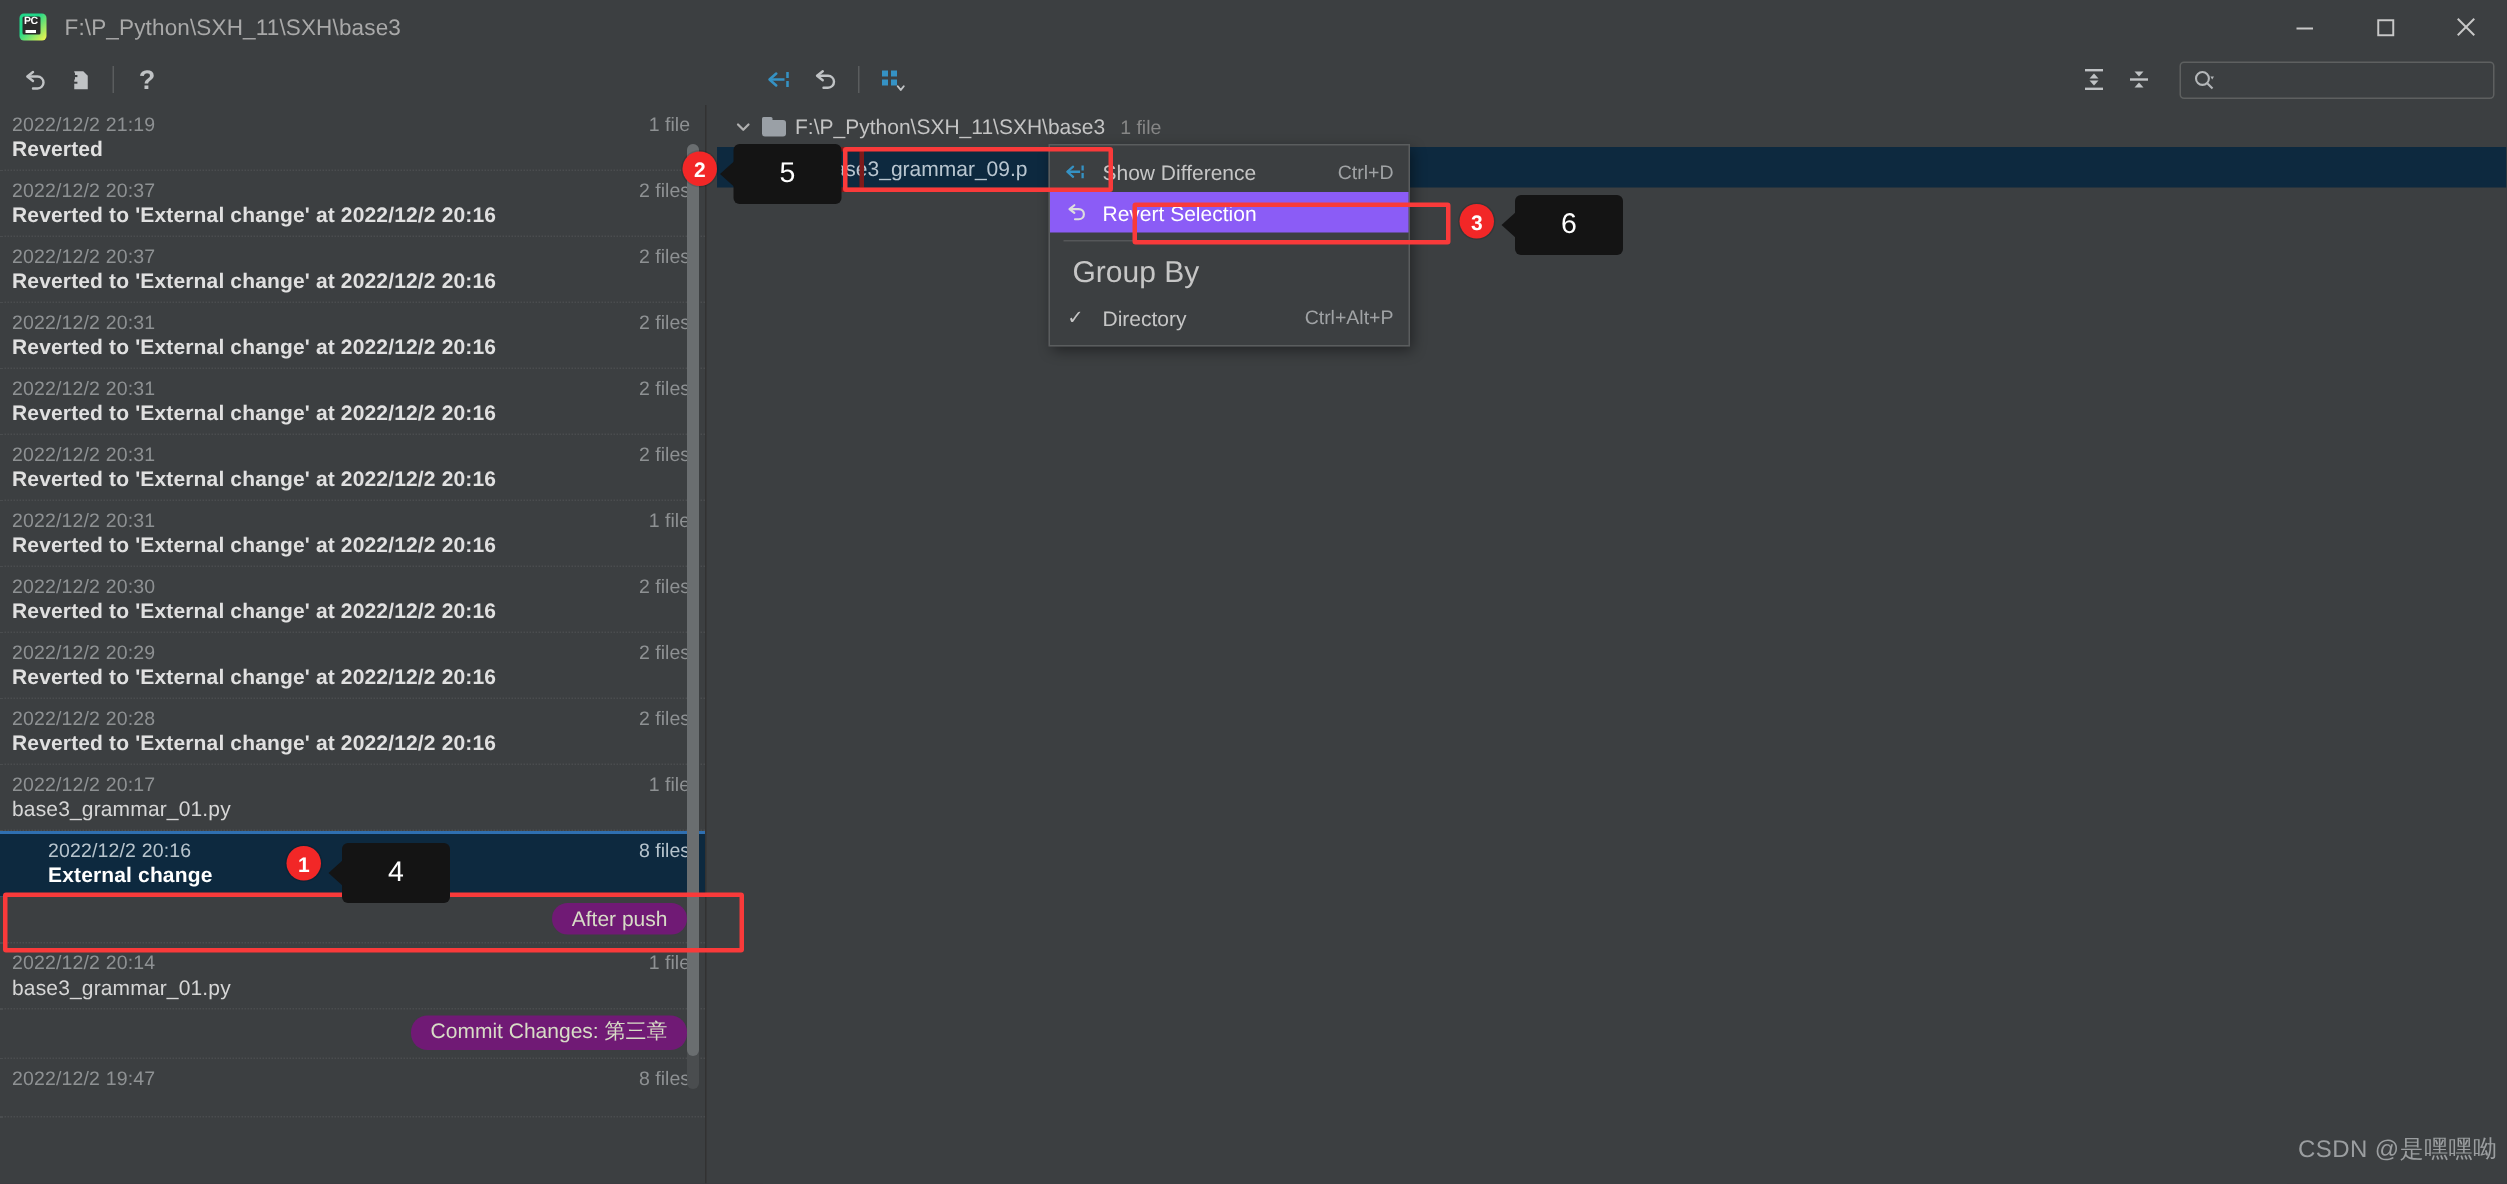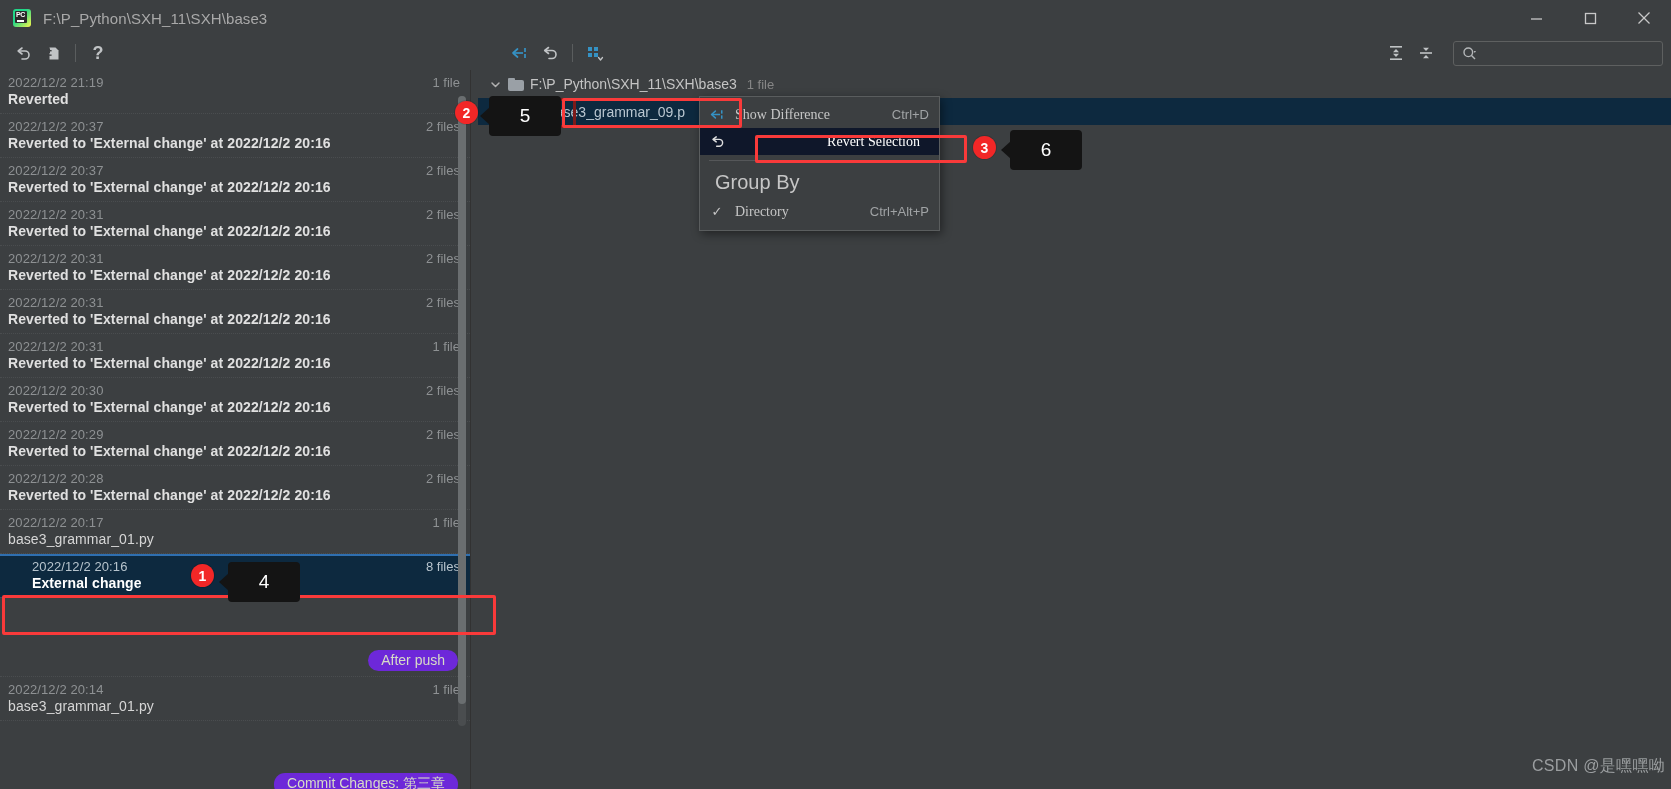--- a/index.html
+++ b/index.html
@@ -119,21 +119,21 @@
   .rev.selected .line2 { color: #ffffff; }
   .rev.top-accent { box-shadow: inset 0 2px 0 0 #2f6fb0; }
 
   
   .tagrow {
     display: flex; justify-content: flex-end; align-items: center;
     padding: 4px 12px 5px 0; border-bottom: 1px dotted #4a4d4f; min-height: 28px;
   }
   .chip {
     display: inline-block; padding: 2px 13px 3px; border-radius: 11px;
-    background: #6d28d9; color: #d7dcc6; font-size: 14px; white-space: nowrap; margin-top: 48px;
+    background: #701a75; color: #d7dcc6; font-size: 14px; white-space: nowrap;
   }
 
   
   .lscroll {
     position: absolute; right: 4px; top: 26px; width: 8px; height: 630px;
     background: #4a4d4f; border-radius: 4px;
   }
   .lscroll .thumb {
     position: absolute; left: 0; top: 0; width: 8px; height: 608px;
     background: #6a6e70; border-radius: 4px;
@@ -166,23 +166,23 @@
     position: absolute; left: 699px; top: 96px; width: 241px;
     background: #3c3f41; border: 1px solid #5a5d5e;
     box-shadow: 2px 3px 9px rgba(0,0,0,.45);
     padding: 4px 0 5px; z-index: 40;
   }
   .mi {
     display: flex; align-items: center; height: 27px; padding: 0 10px 0 8px;
     font-size: 14px; color: #c6c6c6; gap: 9px;
   }
   .mi .ico { width: 18px; display: flex; align-items: center; justify-content: center; }
-  .mi .txt { flex: 1 1 auto; font-family: Liberation Serif, serif; }
+  .mi .txt { flex: 1 1 auto; }
   .mi .acc { color: #a0a3a5; font-size: 13px; }
-  .mi.hl { background: #0f172a; text-align: right; }
+  .mi.hl { background: #8b5cf6; }
   .mi.hl .txt, .mi.hl .acc { color: #ffffff; }
   .msep { height: 1px; background: #555759; margin: 5px 9px; }
   .mhdr { padding: 5px 10px 4px 15px; font-size: 20px; color: #c6c6c6; }
   .mi .check { width: 18px; color: #c6c6c6; text-align: center; font-size: 13px; }
 
   
   .ann { position: absolute; z-index: 60; pointer-events: none; }
   .badge {
     width: 23px; height: 23px; border-radius: 50%;
     background: #f22727; color: #ffffff; font-size: 14px; font-weight: bold;

